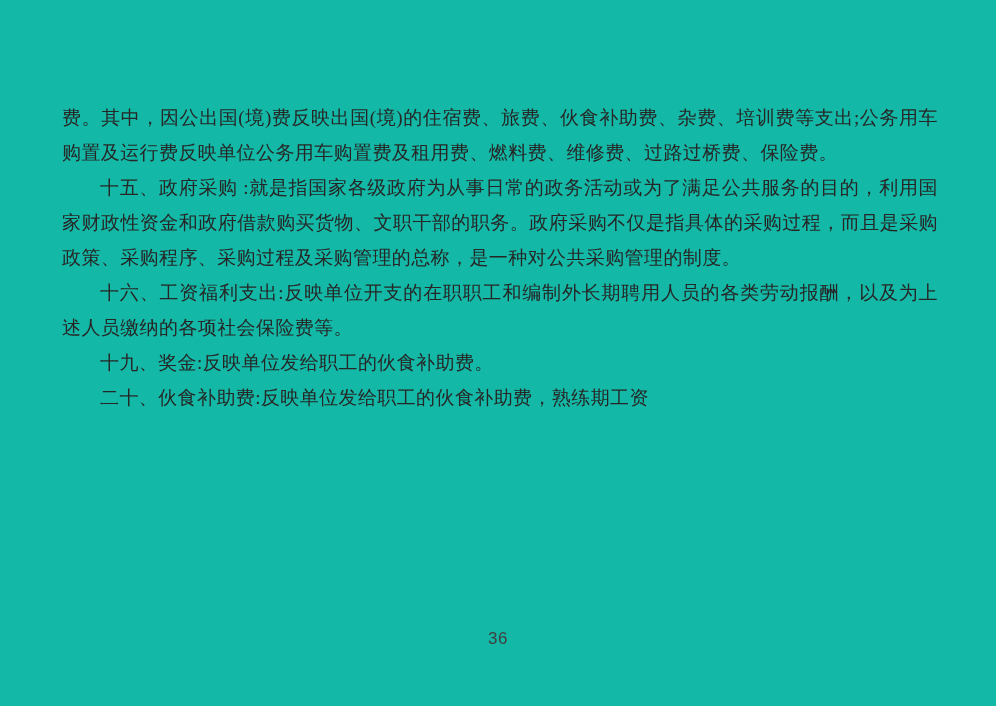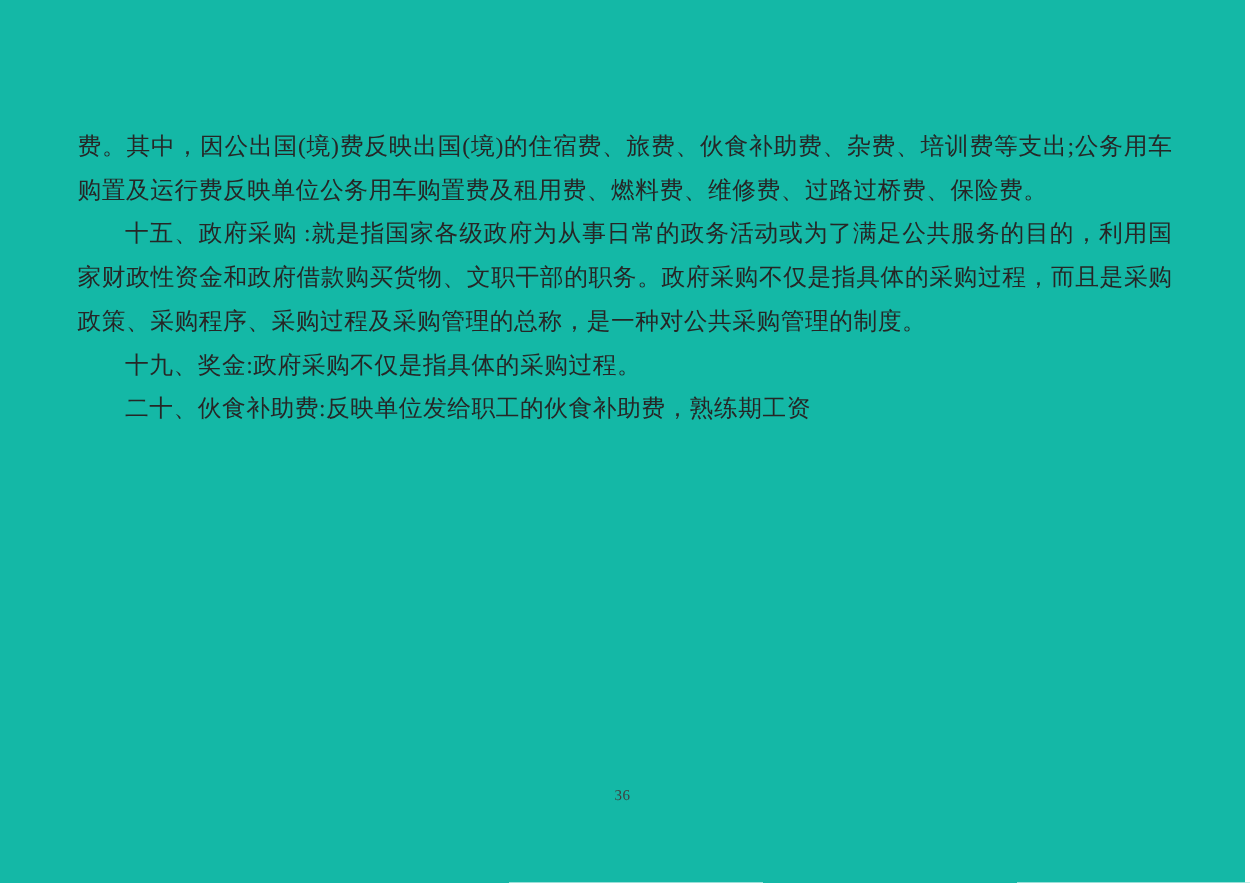--- a/index.html
+++ b/index.html
@@ -33,30 +33,31 @@
   }
   .content p.indent {
     text-indent: 2em;
   }
   .footer {
     position: absolute;
     left: 0;
     right: 0;
     top: 629px;
     text-align: center;
-    font-size: 12px;
+    font-size: 17px;
     letter-spacing: 0.5px;
     color: #3f3f3f;
-    font-family: Liberation Serif, serif;
+    font-family: Liberation Sans, sans-serif;
   }
 </style>
 </head>
 <body>
 
 <div class="page">
   <div class="content">
     <p>费。其中，因公出国(境)费反映出国(境)的住宿费、旅费、伙食补助费、杂费、培训费等支出;公务用车购置及运行费反映单位公务用车购置费及租用费、燃料费、维修费、过路过桥费、保险费。</p>
     <p class="indent">十五、政府采购 :就是指国家各级政府为从事日常的政务活动或为了满足公共服务的目的，利用国家财政性资金和政府借款购买货物、文职干部的职务。政府采购不仅是指具体的采购过程，而且是采购政策、采购程序、采购过程及采购管理的总称，是一种对公共采购管理的制度。</p>
-    <p class="indent">十九、奖金:政府采购不仅是指具体的采购过程。</p>
+    <p class="indent">十六、工资福利支出:反映单位开支的在职职工和编制外长期聘用人员的各类劳动报酬，以及为上述人员缴纳的各项社会保险费等。</p>
+    <p class="indent">十九、奖金:反映单位发给职工的伙食补助费。</p>
     <p class="indent">二十、伙食补助费:反映单位发给职工的伙食补助费，熟练期工资</p>
   </div>
   <div class="footer">36</div>
 </div>
 
 </body></html>

